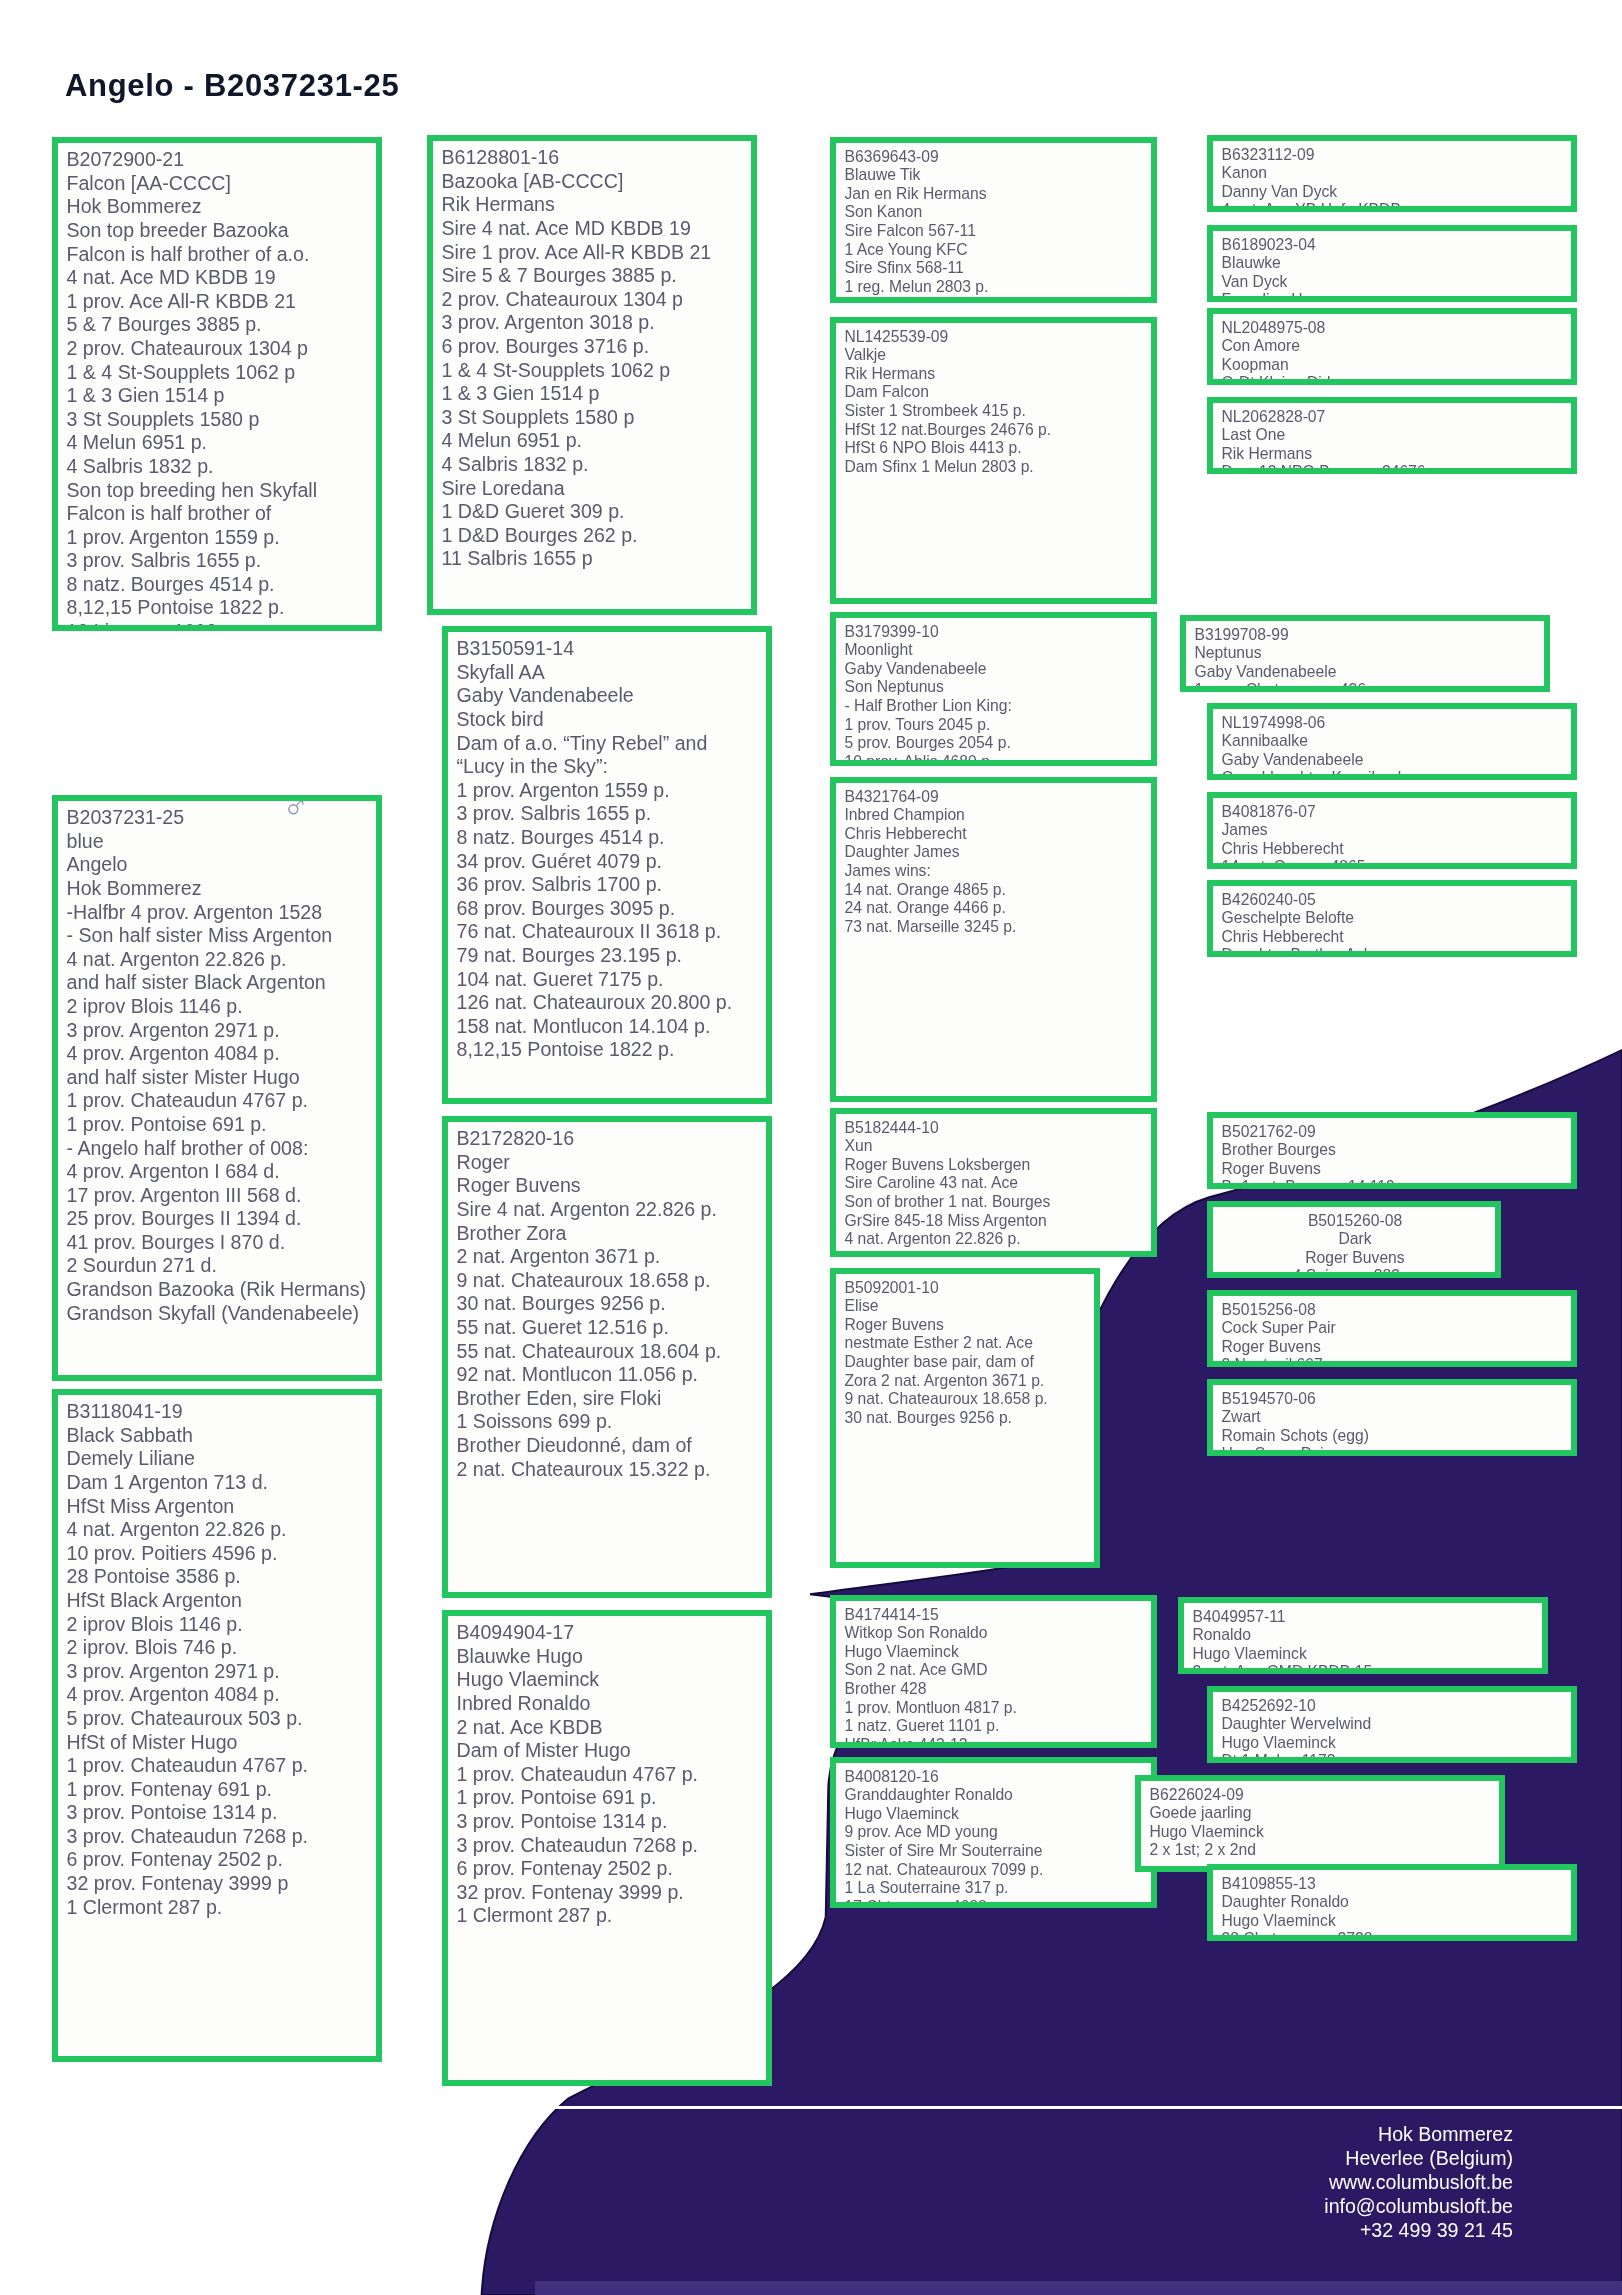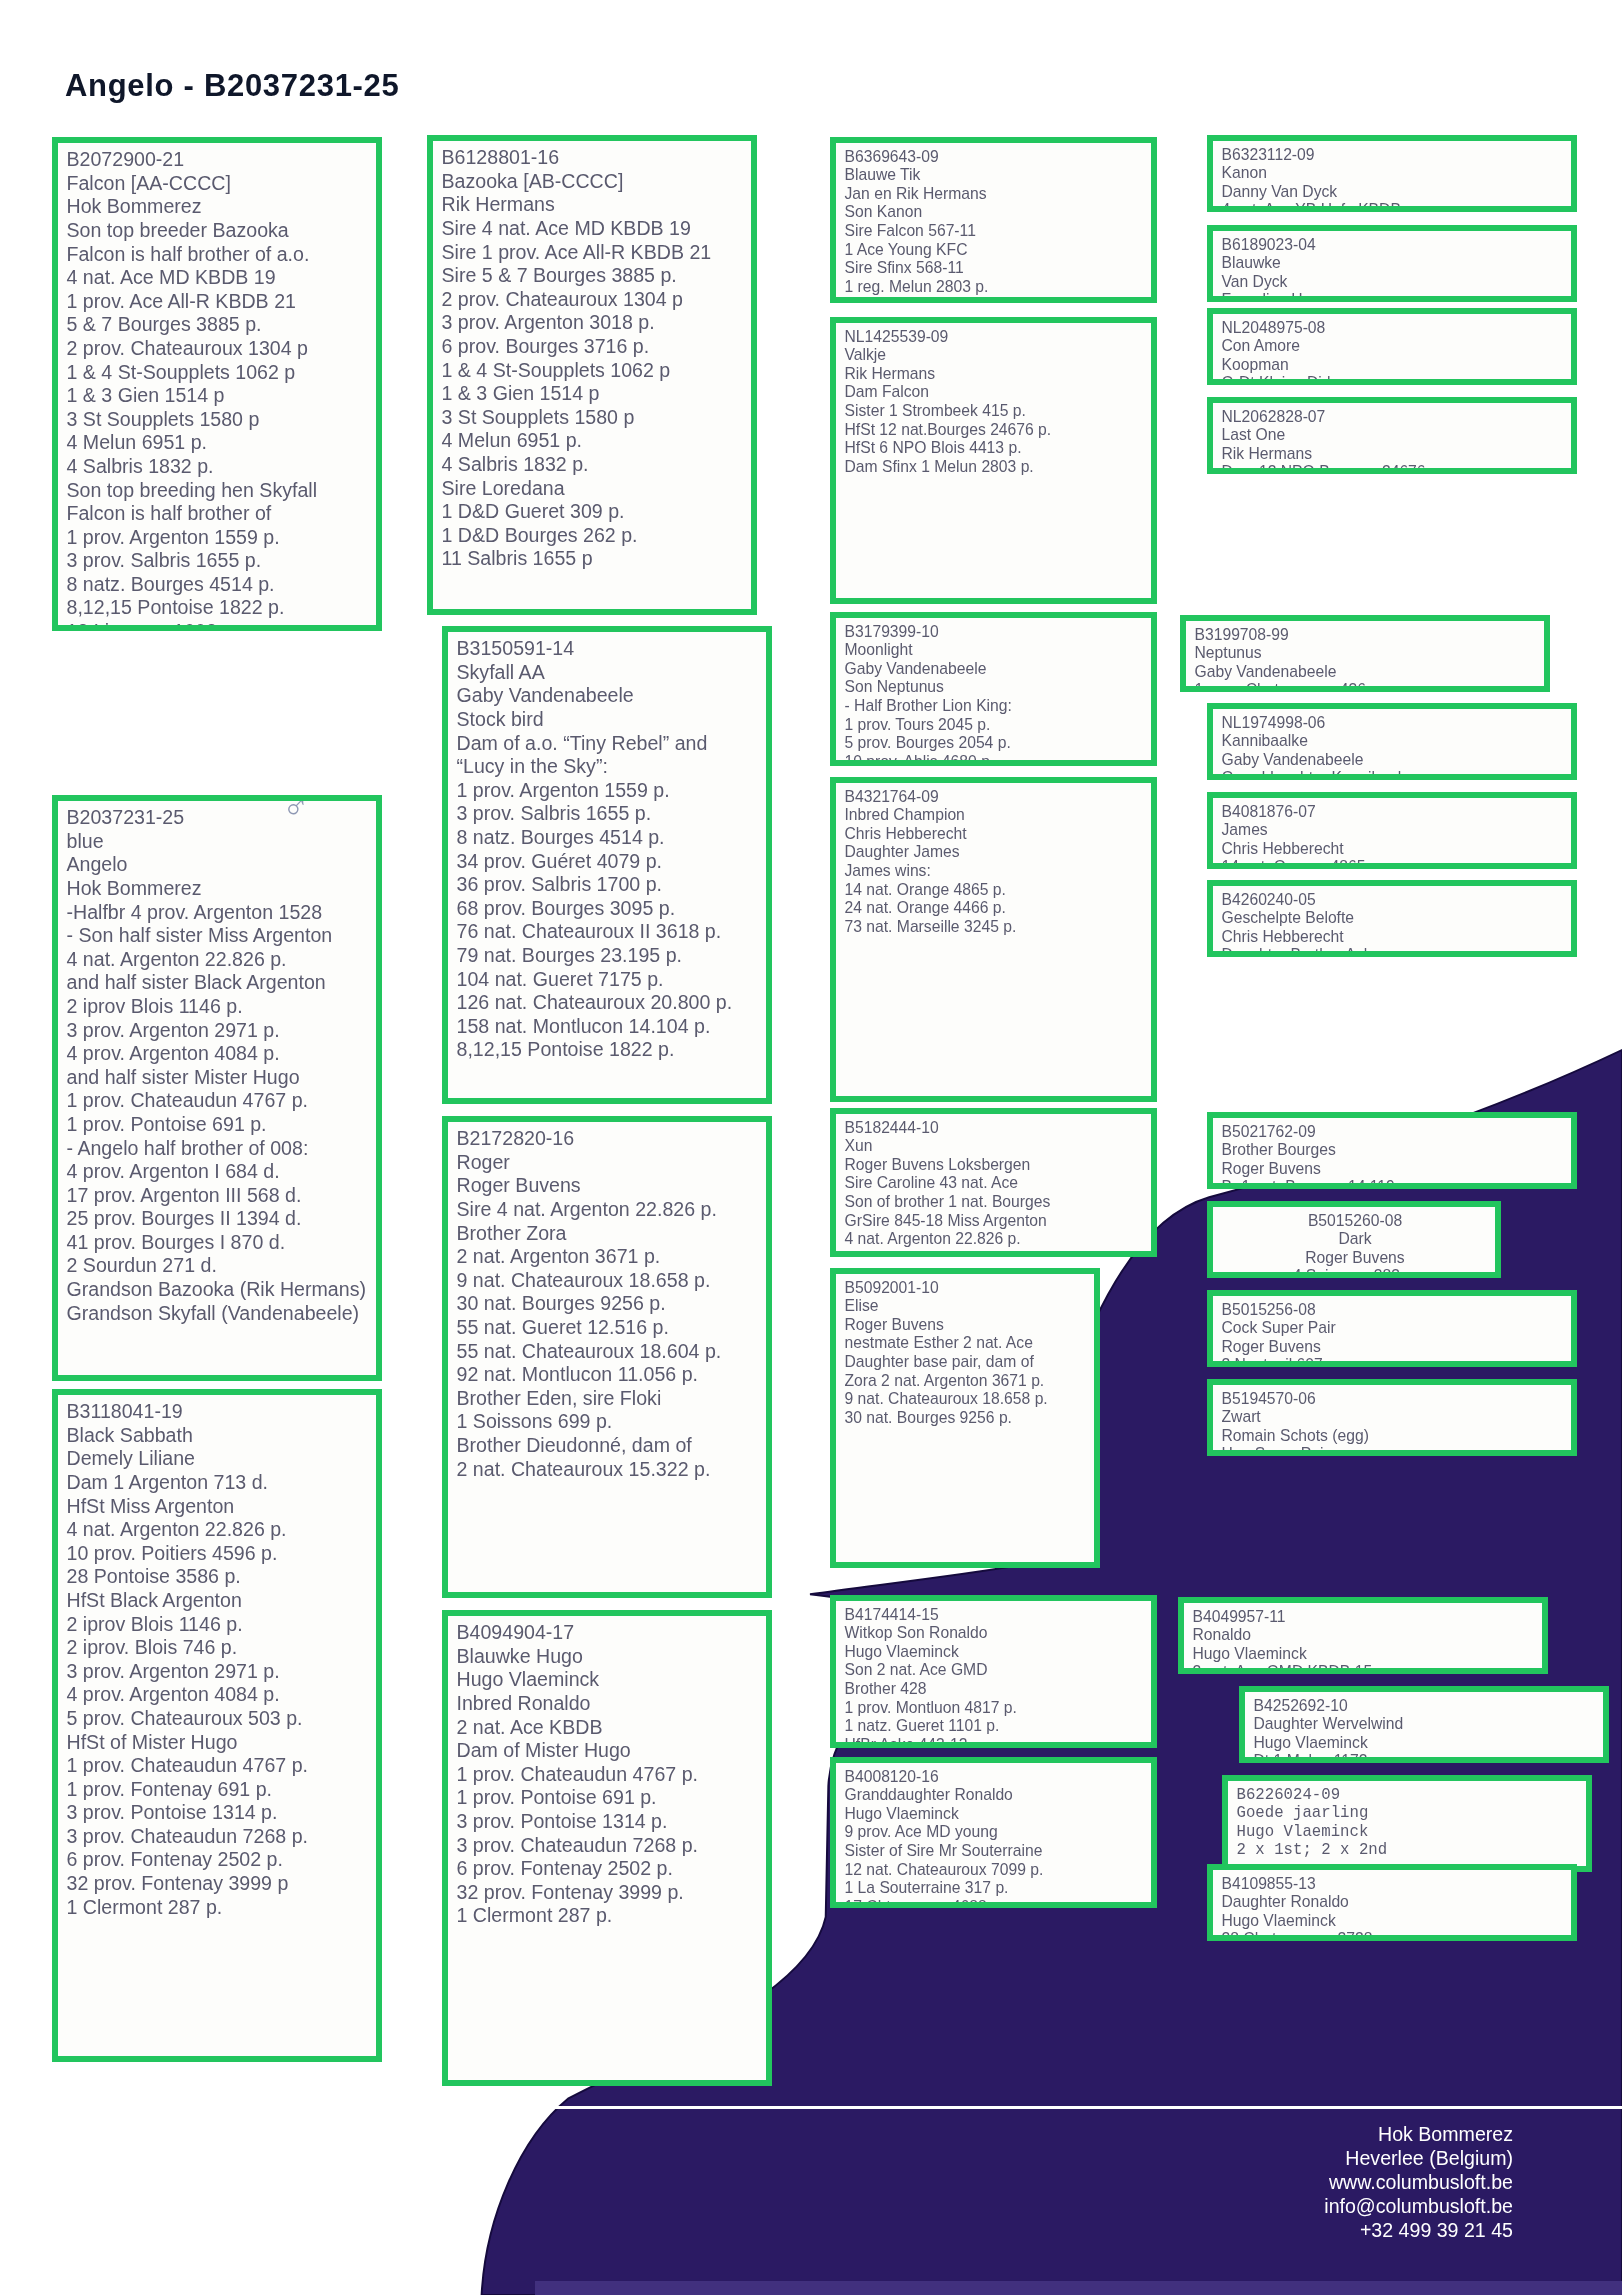--- a/index.html
+++ b/index.html
@@ -342,27 +342,27 @@
         <div class="ln">Zwart</div>
         <div class="ln">Romain Schots (egg)</div>
         <div class="ln">Hen Super Pair</div>
       </div>
       <div class="box sm" style="left: 1178px; top: 1597px; width: 370px; height: 77px;">
         <div class="ln">B4049957-11</div>
         <div class="ln">Ronaldo</div>
         <div class="ln">Hugo Vlaeminck</div>
         <div class="ln">2 nat. Ace GMD KBDB 15</div>
       </div>
-      <div class="box sm" style="left: 1207px; top: 1686px; width: 370px; height: 77px; margin-left: 32px;">
+      <div class="box sm" style="left: 1207px; top: 1686px; width: 370px; height: 77px;">
         <div class="ln">B4252692-10</div>
         <div class="ln">Daughter Wervelwind</div>
         <div class="ln">Hugo Vlaeminck</div>
         <div class="ln">Dt 1 Melun 1172 p.</div>
       </div>
-      <div class="box sm" style="left: 1222px; top: 1775px; width: 370px; height: 97px; font-family: Liberation Mono, monospace;">
+      <div class="box sm" style="left: 1135px; top: 1775px; width: 370px; height: 97px;">
         <div class="ln">B6226024-09</div>
         <div class="ln">Goede jaarling</div>
         <div class="ln">Hugo Vlaeminck</div>
         <div class="ln">2 x 1st; 2 x 2nd</div>
       </div>
       <div class="box sm" style="left: 1207px; top: 1864px; width: 370px; height: 77px;">
         <div class="ln">B4109855-13</div>
         <div class="ln">Daughter Ronaldo</div>
         <div class="ln">Hugo Vlaeminck</div>
         <div class="ln">28 Chateauroux 2728 p.</div>

